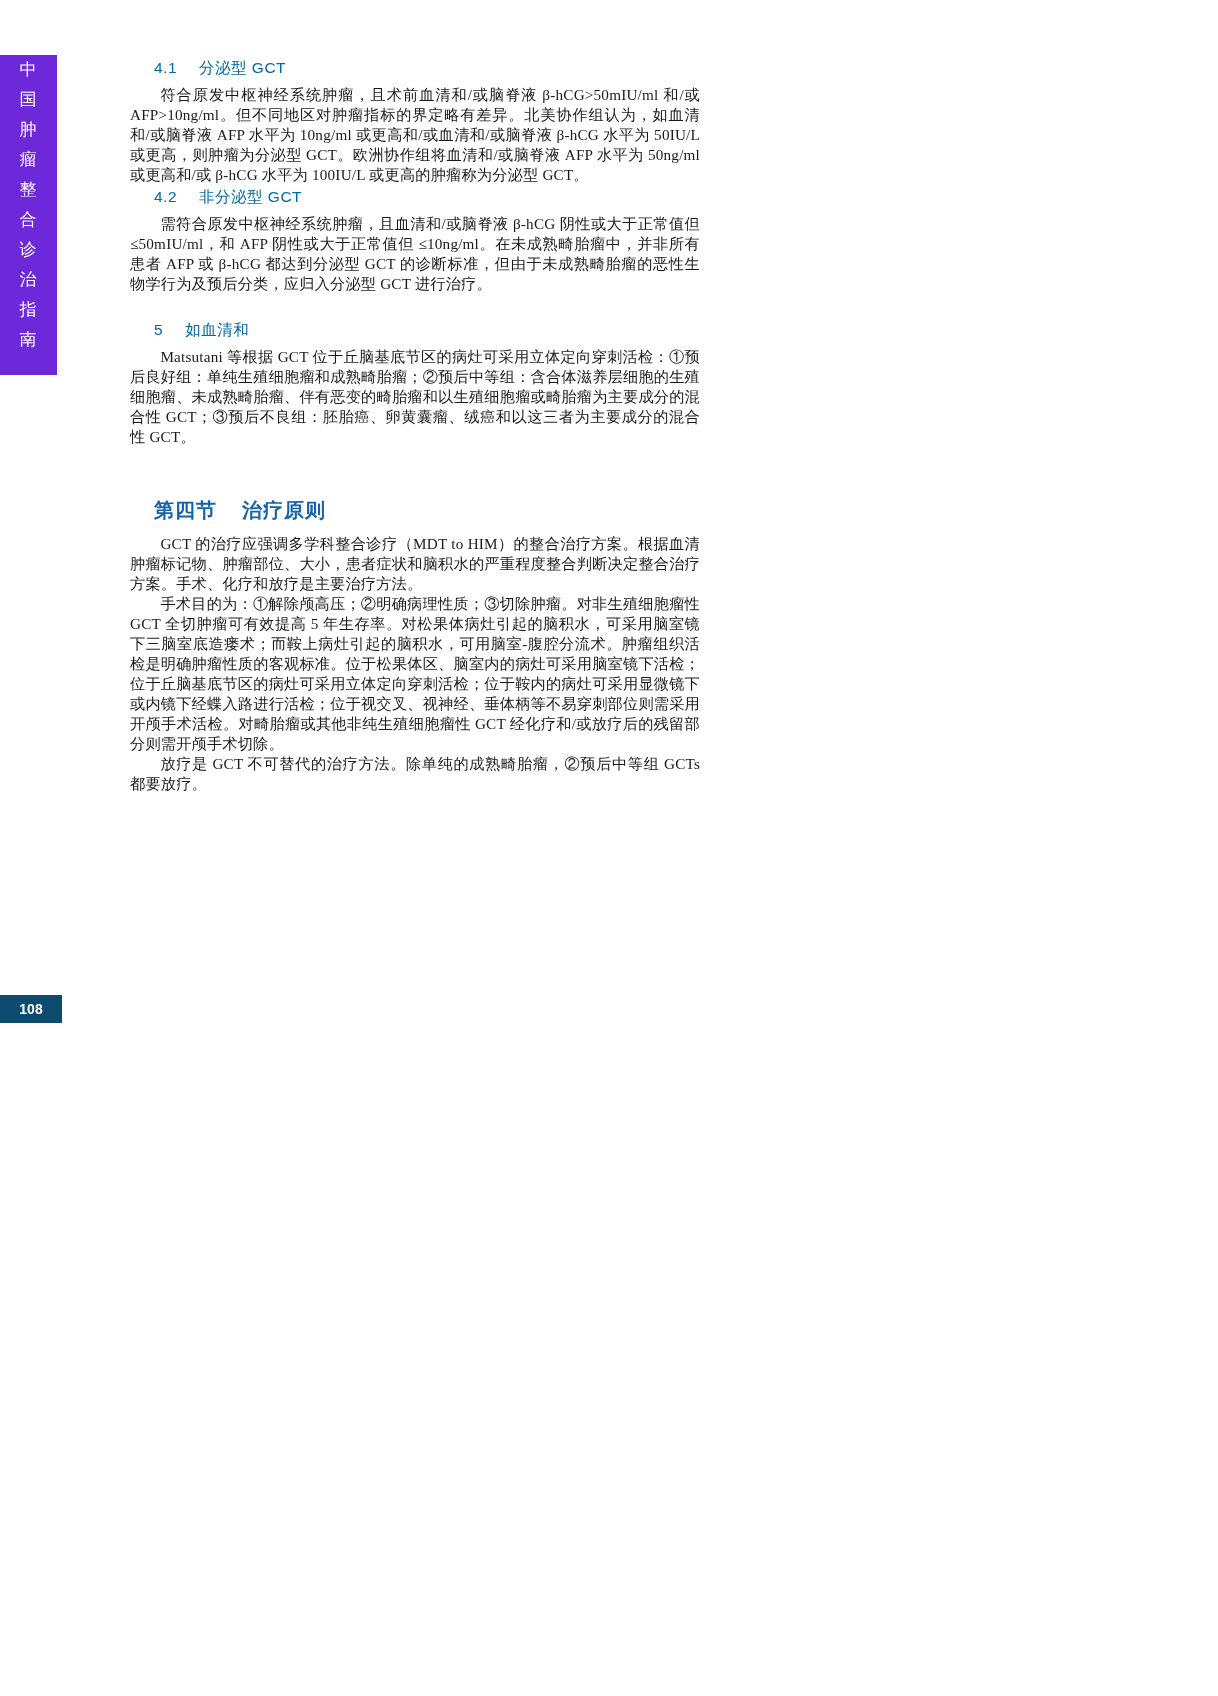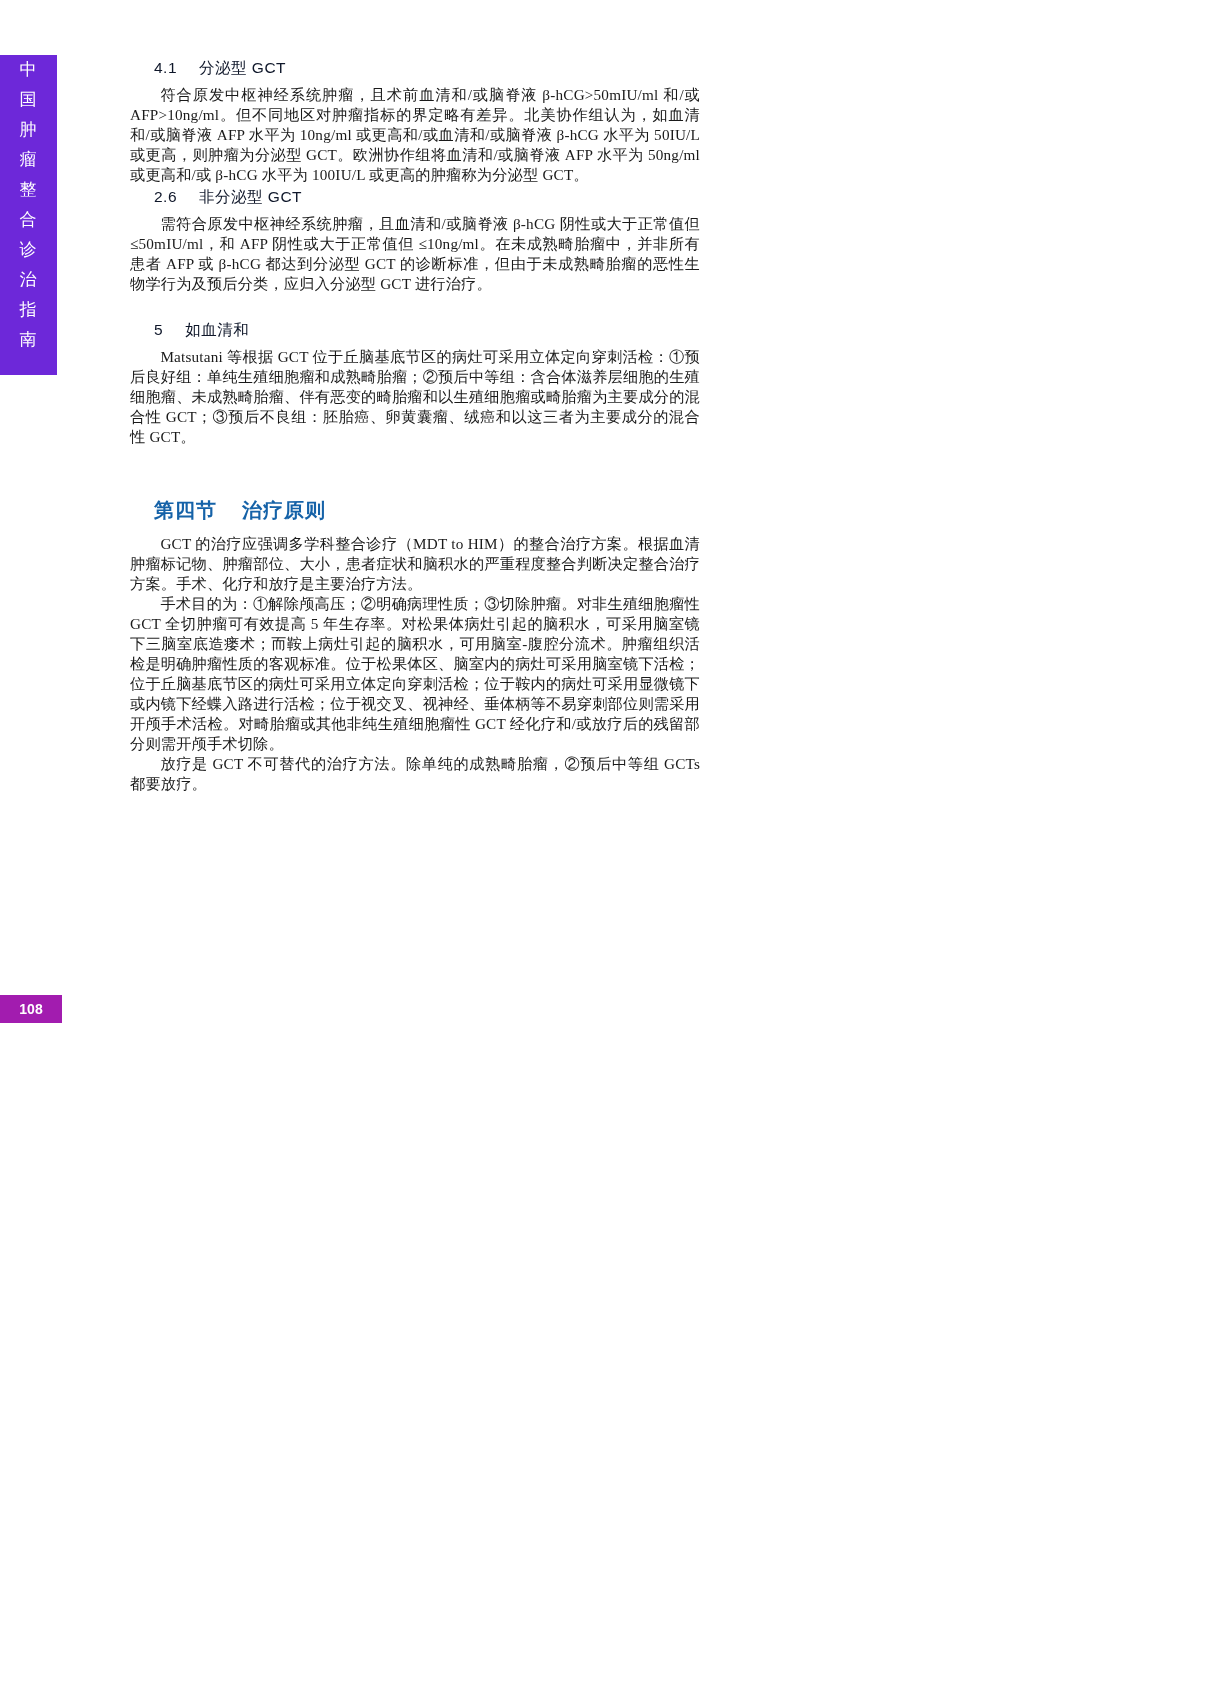--- a/index.html
+++ b/index.html
@@ -40,40 +40,40 @@
     font-weight: 500;
   }
 
   
   .page-num {
     position: absolute;
     left: 0;
     top: 995px;
     width: 62px;
     height: 28px;
-    background: #a21caf;
+    background: #0c4a6e;
     color: #ffffff;
     font-family: "Liberation Sans", "DejaVu Sans", sans-serif;
     font-size: 14px;
     font-weight: bold;
     display: flex;
     align-items: center;
     justify-content: center;
   }
 
   
   .content {
     position: absolute;
     left: 130px;
     top: 58px;
     width: 570px;
   }
 
   .h3 {
-    color: #0f172a;
+    color: #0369a1;
     font-family: "Liberation Sans", "DejaVu Sans", sans-serif;
     font-size: 15.5px;
     font-weight: 500;
     margin: 0 0 6px 24px;
     letter-spacing: 0.5px;
   }
   .h3 .num {
     margin-right: 22px;
   }
 
@@ -115,21 +115,21 @@
 <div class="content">
 
   <h3 class="h3">
     <span class="num">4.1</span><span>分泌型 GCT</span>
   </h3>
   <p class="para">符合原发中枢神经系统肿瘤，且术前血清和/或脑脊液 β-hCG&gt;50mIU/ml 和/或 AFP&gt;10ng/ml。但不同地区对肿瘤指标的界定略有差异。北美协作组认为，如血清和/或脑脊液 AFP 水平为 10ng/ml 或更高和/或血清和/或脑脊液 β-hCG 水平为 50IU/L 或更高，则肿瘤为分泌型 GCT。欧洲协作组将血清和/或脑脊液 AFP 水平为 50ng/ml 或更高和/或 β-hCG 水平为 100IU/L 或更高的肿瘤称为分泌型 GCT。</p>
 
   <div class="gap-sm"></div>
 
   <h3 class="h3">
-    <span class="num">2.6</span><span>非分泌型 GCT</span>
+    <span class="num">4.2</span><span>非分泌型 GCT</span>
   </h3>
   <p class="para">需符合原发中枢神经系统肿瘤，且血清和/或脑脊液 β-hCG 阴性或大于正常值但 ≤50mIU/ml，和 AFP 阴性或大于正常值但 ≤10ng/ml。在未成熟畸胎瘤中，并非所有患者 AFP 或 β-hCG 都达到分泌型 GCT 的诊断标准，但由于未成熟畸胎瘤的恶性生物学行为及预后分类，应归入分泌型 GCT 进行治疗。</p>
 
   <div class="gap-md"></div>
 
   <h3 class="h3">
     <span class="num">5</span><span>如血清和</span>
   </h3>
   <p class="para">Matsutani 等根据 GCT 位于丘脑基底节区的病灶可采用立体定向穿刺活检：①预后良好组：单纯生殖细胞瘤和成熟畸胎瘤；②预后中等组：含合体滋养层细胞的生殖细胞瘤、未成熟畸胎瘤、伴有恶变的畸胎瘤和以生殖细胞瘤或畸胎瘤为主要成分的混合性 GCT；③预后不良组：胚胎癌、卵黄囊瘤、绒癌和以这三者为主要成分的混合性 GCT。</p>
 

